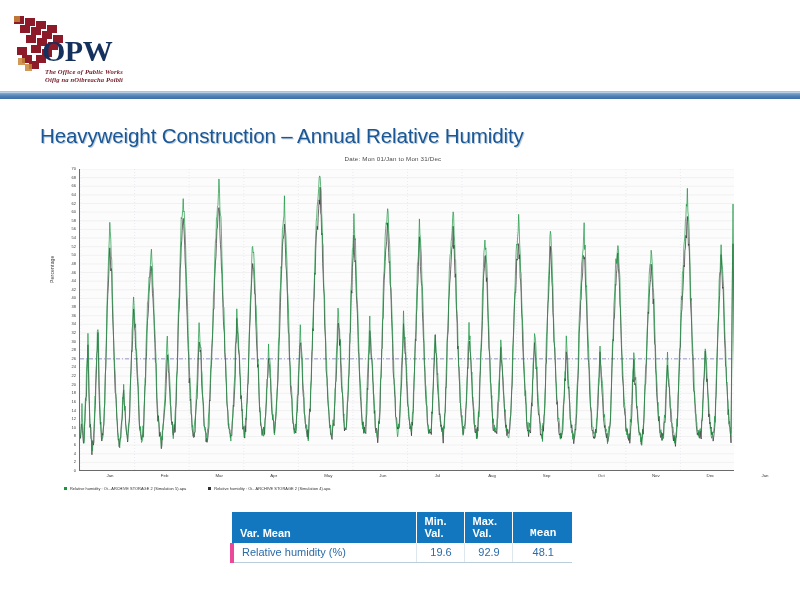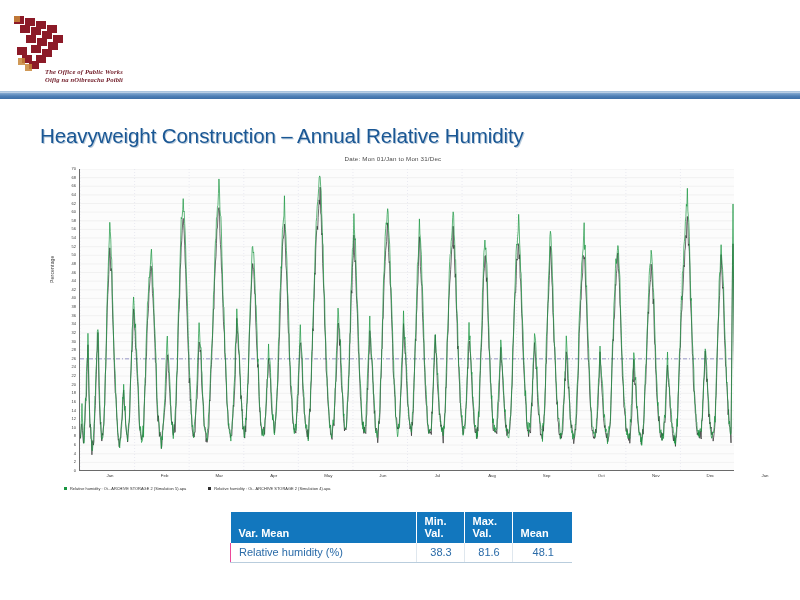--- a/index.html
+++ b/index.html
@@ -179,31 +179,31 @@
     color: #ffffff;
     font-weight: bold;
     text-align: left;
     padding: 3px 6px 4px 8px;
     vertical-align: bottom;
     border-right: 1px solid #ffffff;
     height: 30px;
     box-sizing: border-box;
   }
   #stats-table th.th-num { text-align: left; width: 48px; }
-  #stats-table th.th-mean { text-align: left; width: 60px; border-right: none; }
+  #stats-table th.th-mean { text-align: center; width: 60px; border-right: none; font-family: Liberation Mono, monospace; }
   #stats-table td {
     background: #ffffff;
     color: #2a6ba8;
     padding: 3px 6px 4px 8px;
     border-right: 1px solid #dfe7ee;
     border-bottom: 1px solid #b9cddd;
   }
   #stats-table td.td-num { text-align: center; }
   #stats-table td.td-mean { text-align: center; border-right: none; margin-top: 35px; }
-  #stats-table tr.data-row td:first-child { border-left: 1px solid #ec4899; }
+  #stats-table tr.data-row td:first-child { border-left: 4px solid #ec4899; }
 </style>
 </head>
 <body>
 
 <div id="slide-header">
   <div id="logo">
     <svg id="logo-mark" viewBox="0 0 66 62">
       <g fill="#8c1a28">
         <polygon points="2,2 12,2 12,10 2,10"></polygon>
         <polygon points="13,4 23,4 23,12 13,12"></polygon>
@@ -222,20 +222,21 @@
         <polygon points="17,47 27,47 27,55 17,55"></polygon>
         <polygon points="10,41 20,41 20,49 10,49"></polygon>
         <polygon points="5,33 15,33 15,41 5,41"></polygon>
       </g>
       <g fill="#c8883a" opacity="0.85">
         <polygon points="2,2 8,2 8,8 2,8"></polygon>
         <polygon points="6,44 13,44 13,51 6,51"></polygon>
         <polygon points="13,50 20,50 20,57 13,57"></polygon>
       </g>
     </svg>
+    <div id="logo-text">OPW</div>
     <div id="logo-sub1">The Office of Public Works</div>
     <div id="logo-sub2">Oifig na nOibreacha Poiblí</div>
   </div>
 </div>
 <div id="header-rule"></div>
 
 <div id="page-title">Heavyweight Construction – Annual Relative Humidity</div>
 
 <div id="chart-block">
   <div id="chart-title">Date: Mon 01/Jan to Mon 31/Dec</div>
@@ -385,18 +386,18 @@
         <span>Val.</span>
       </th>
       <th class="th-mean">
         <span>Mean</span>
       </th>
     </tr>
   </thead>
   <tbody id="stats-body">
       <tr class="data-row">
         <td class="td-name">Relative humidity (%)</td>
-        <td class="td-num">38.3</td>
-        <td class="td-num">81.6</td>
+        <td class="td-num">19.6</td>
+        <td class="td-num">92.9</td>
         <td class="td-mean">48.1</td>
       </tr>
     </tbody>
 </table>
 
 </body></html>

